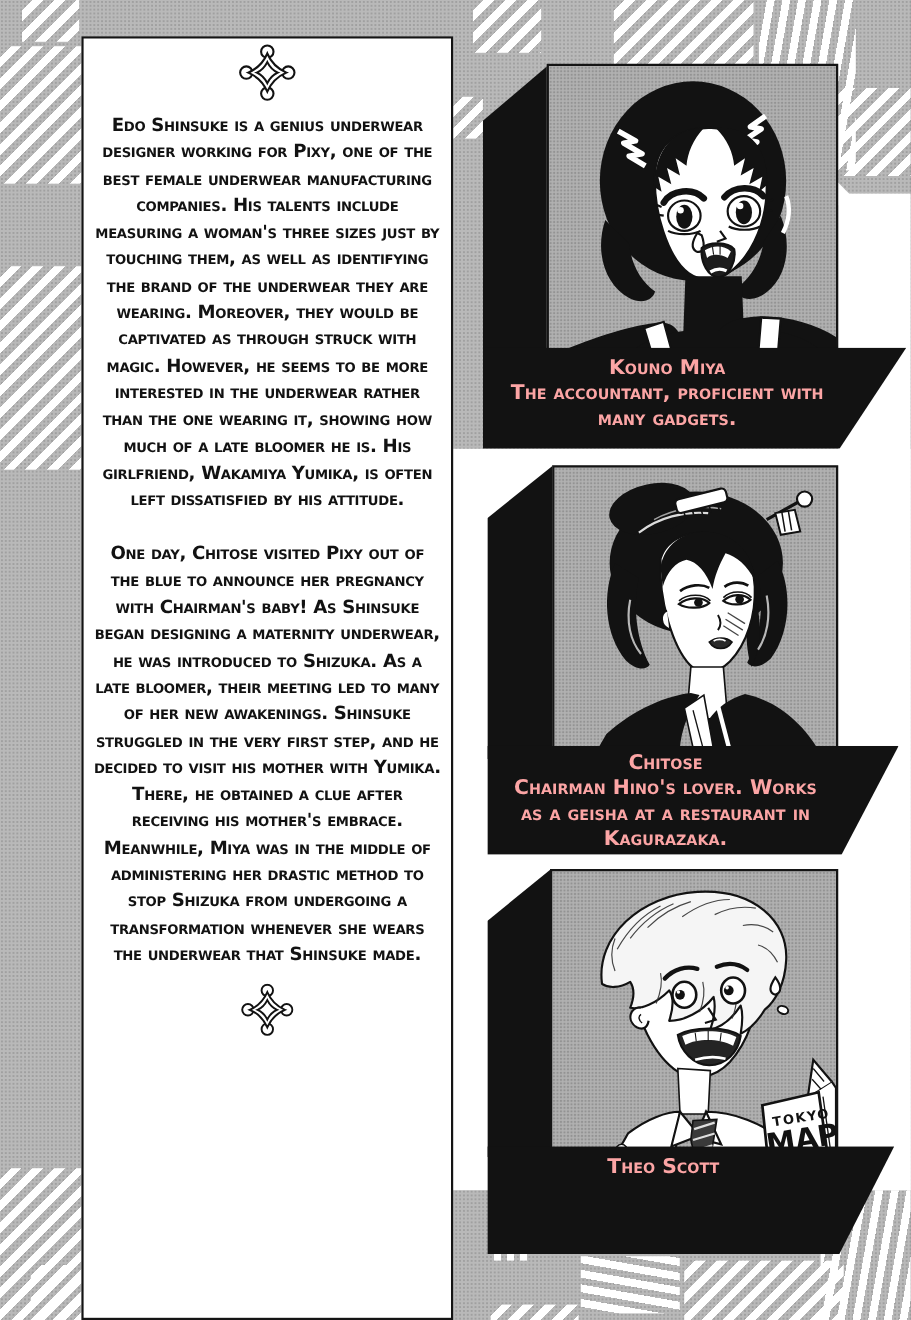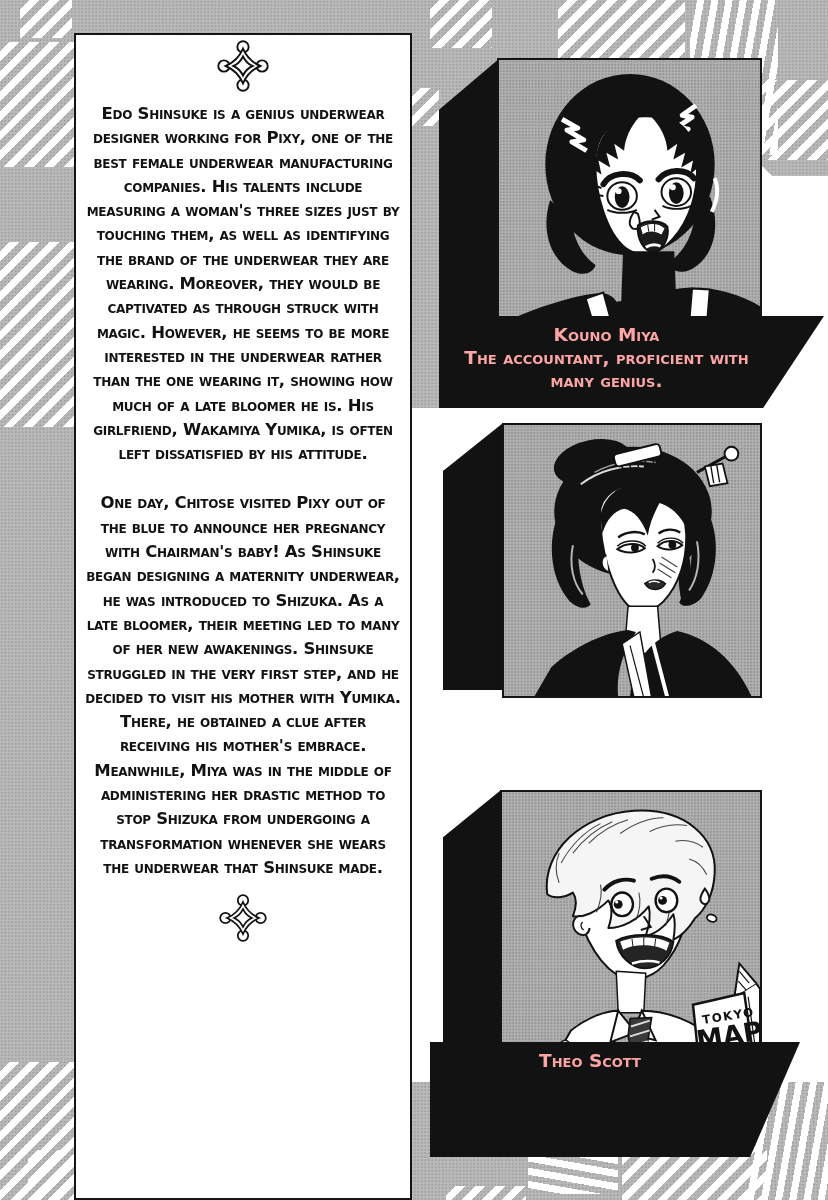--- a/index.html
+++ b/index.html
@@ -139,21 +139,21 @@
       <path d="M0,280 L0,266 C36,250 72,238 98,235 C110,233 118,238 121,247 L124,280 Z" fill="#121212"></path>
       <path d="M152,280 L154,248 C158,236 172,230 192,229 C218,228 246,236 265,248 L265,280 Z" fill="#121212"></path>
       <path d="M60,280 C72,258 100,244 130,242 L200,242 C230,244 252,256 262,274 L262,280 Z" fill="#121212"></path>
       <path d="M88,240 L106,234 L118,278 L100,280 Z" fill="#fff" stroke="#121212" stroke-width="2"></path>
       <path d="M196,230 L214,231 L210,280 L192,278 Z" fill="#fff" stroke="#121212" stroke-width="2"></path>
     </svg>
   </div>
   <div class="caption cap1" style="left:439px;top:316px;width:385px;height:92px;">
     <div class="inner">
       <span class="char-name">Kouno Miya</span>
-      <span class="char-desc">The accountant, proficient with many genius.</span>
+      <span class="char-desc">The accountant, proficient with many gadgets.</span>
     </div>
   </div>
 
   <div class="wedge" style="left:443px;top:423px;width:60px;height:267px;clip-path:polygon(100% 0,0 18%,0 100%,100% 100%);"></div>
   <div class="panel" style="left:502px;top:423px;width:260px;height:275px;">
     <svg width="256" height="275" viewBox="0 0 260 275">
       <ellipse cx="131" cy="86" rx="80" ry="66" fill="#121212"></ellipse>
       <ellipse cx="90" cy="36" rx="40" ry="23" fill="#121212" transform="rotate(-12 90 36)"></ellipse>
       <path d="M56,86 C44,114 46,152 66,176 C74,184 84,186 88,180 C76,158 72,126 78,100 Z" fill="#121212"></path>
       <path d="M206,84 C220,110 218,150 200,174 C192,182 182,184 178,178 C190,156 194,124 188,98 Z" fill="#121212"></path>
@@ -189,20 +189,26 @@
       </g>
       <path d="M143,159 C149,154 159,154 164,159 C159,167 148,167 143,159 Z" fill="#2a2a2a" stroke="#121212" stroke-width="1.5"></path>
       <path d="M147,158 c3,-2 8,-2 11,0" stroke="#fff" stroke-width="1.5" fill="none"></path>
       <path d="M126,182 L156,182 L160,230 L122,230 Z" fill="#fff" stroke="#121212" stroke-width="1.5"></path>
       <path d="M30,275 L48,244 C74,220 106,208 126,206 L134,208 C118,232 114,254 116,275 Z" fill="#121212"></path>
       <path d="M128,275 C130,242 146,216 176,207 C208,214 236,238 252,275 Z" fill="#121212"></path>
       <path d="M120,220 L138,208 L150,275 L132,275 Z" fill="#fff" stroke="#121212" stroke-width="1.5"></path>
       <path d="M128,222 L142,275" stroke="#121212" stroke-width="1.2"></path>
       <path d="M150,214 L166,275" stroke="#fff" stroke-width="4"></path>
     </svg>
+  </div>
+  <div class="caption cap2" style="left:443px;top:678px;width:374px;height:99px;">
+    <div class="inner" style="padding-top:4px;">
+      <span class="char-name">Chitose</span>
+      <span class="char-desc">Chairman Hino's lover. Works as a geisha at a restaurant in Kagurazaka.</span>
+    </div>
   </div>
 
   <div class="wedge" style="left:443px;top:790px;width:58px;height:262px;clip-path:polygon(100% 0,0 18%,0 100%,100% 100%);"></div>
   <div class="panel" style="left:500px;top:790px;width:262px;height:272px;">
     <svg width="258" height="272" viewBox="0 0 262 272">
       <path d="M76,98 C80,70 108,56 138,58 C166,60 186,78 188,104 C190,130 180,156 164,174 C150,189 130,192 116,183 C96,170 74,132 76,98 Z" fill="#fff" stroke="#121212" stroke-width="2"></path>
       <path d="M46,102 C40,58 82,20 134,17 C186,14 218,44 216,80 C215,102 206,118 196,126 C190,136 182,144 174,148 C176,136 176,128 174,122 C166,134 156,142 146,144 C150,132 151,122 149,114 C138,128 122,136 108,136 C112,124 112,114 108,108 C96,120 82,126 72,124 C76,114 76,106 72,100 C62,106 52,106 46,102 Z" fill="#f5f5f5" stroke="#121212" stroke-width="2" stroke-linejoin="round"></path>
       <g stroke="#333" stroke-width="1.1" fill="none" opacity=".9">
         <path d="M60,70 C70,52 84,38 100,30"></path>
           <path d="M72,60 C84,44 98,34 112,28"></path>
@@ -246,19 +252,19 @@
         <path d="M236,206 L258,192 L262,198 L262,272 L240,272 Z" fill="#fff" stroke="#121212" stroke-width="2"></path>
         <path d="M236,206 L241,172 L258,192" fill="#fff" stroke="#121212" stroke-width="2"></path>
         <path d="M241,180 l10,12 M240,190 l8,9" stroke="#121212" stroke-width="1.2"></path>
         <path d="M194,214 L246,202 L256,272 L200,272 Z" fill="#fff" stroke="#121212" stroke-width="2.5"></path>
         <path d="M250,206 L259,270" stroke="#121212" stroke-width="1.2"></path>
         <text transform="rotate(-9 214 232)" x="204" y="232" font-size="12" font-weight="bold" letter-spacing="1.5" fill="#121212" font-family="DejaVu Sans, sans-serif">TOKYO</text>
         <text transform="rotate(-9 210 258)" x="199" y="258" font-size="27" font-weight="bold" fill="#121212" font-family="DejaVu Sans, sans-serif">MAP</text>
       </g>
     </svg>
   </div>
-  <div class="caption cap3" style="left:430px;top:1042px;width:370px;height:115px;">
+  <div class="caption cap3" style="left:443px;top:1042px;width:370px;height:98px;">
     <div class="inner">
       <span class="char-name">Theo Scott</span>
     </div>
   </div>
 
 </div>
 
 </body></html>

